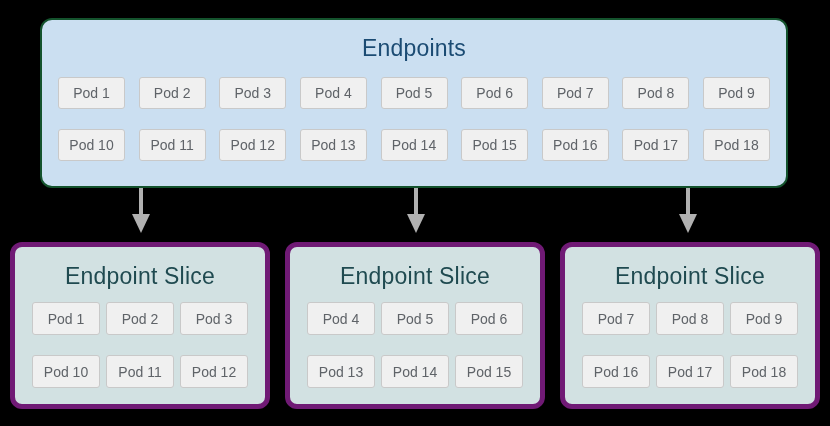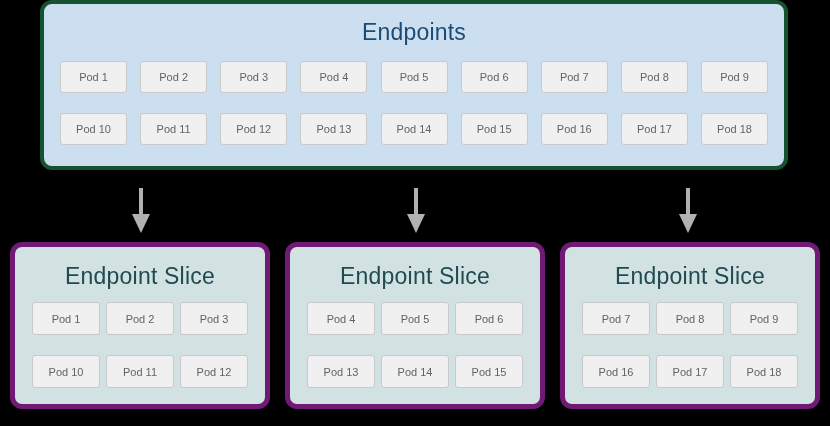--- a/index.html
+++ b/index.html
@@ -14,26 +14,26 @@
   .stage {
     position: relative;
     width: 830px;
     height: 426px;
     background: #000000;
   }
   
   .endpoints-box {
     position: absolute;
     left: 40px;
-    top: 0;
+    top: 18px;
     width: 748px;
     height: 170px;
     box-sizing: border-box;
     background: #cbdff1;
-    border: 4px solid #14532d;
+    border: 2px solid #14532d;
     border-radius: 12px;
     padding: 0 16px;
   }
   .ep-title {
     margin: 13px 0 0 0;
     height: 30px;
     line-height: 30px;
     text-align: center;
     font-size: 23px;
     font-weight: 500;
@@ -50,21 +50,21 @@
   .pod {
     box-sizing: border-box;
     width: 67px;
     height: 32px;
     background: #f0f0f0;
     border: 1px solid #c9c9c9;
     border-radius: 3px;
     display: flex;
     align-items: center;
     justify-content: center;
-    font-size: 11px;
+    font-size: 14px;
     color: #5f6368;
     white-space: nowrap;
   }
   
   .arrow {
     position: absolute;
     top: 188px;
     width: 18px;
     height: 45px;
   }

